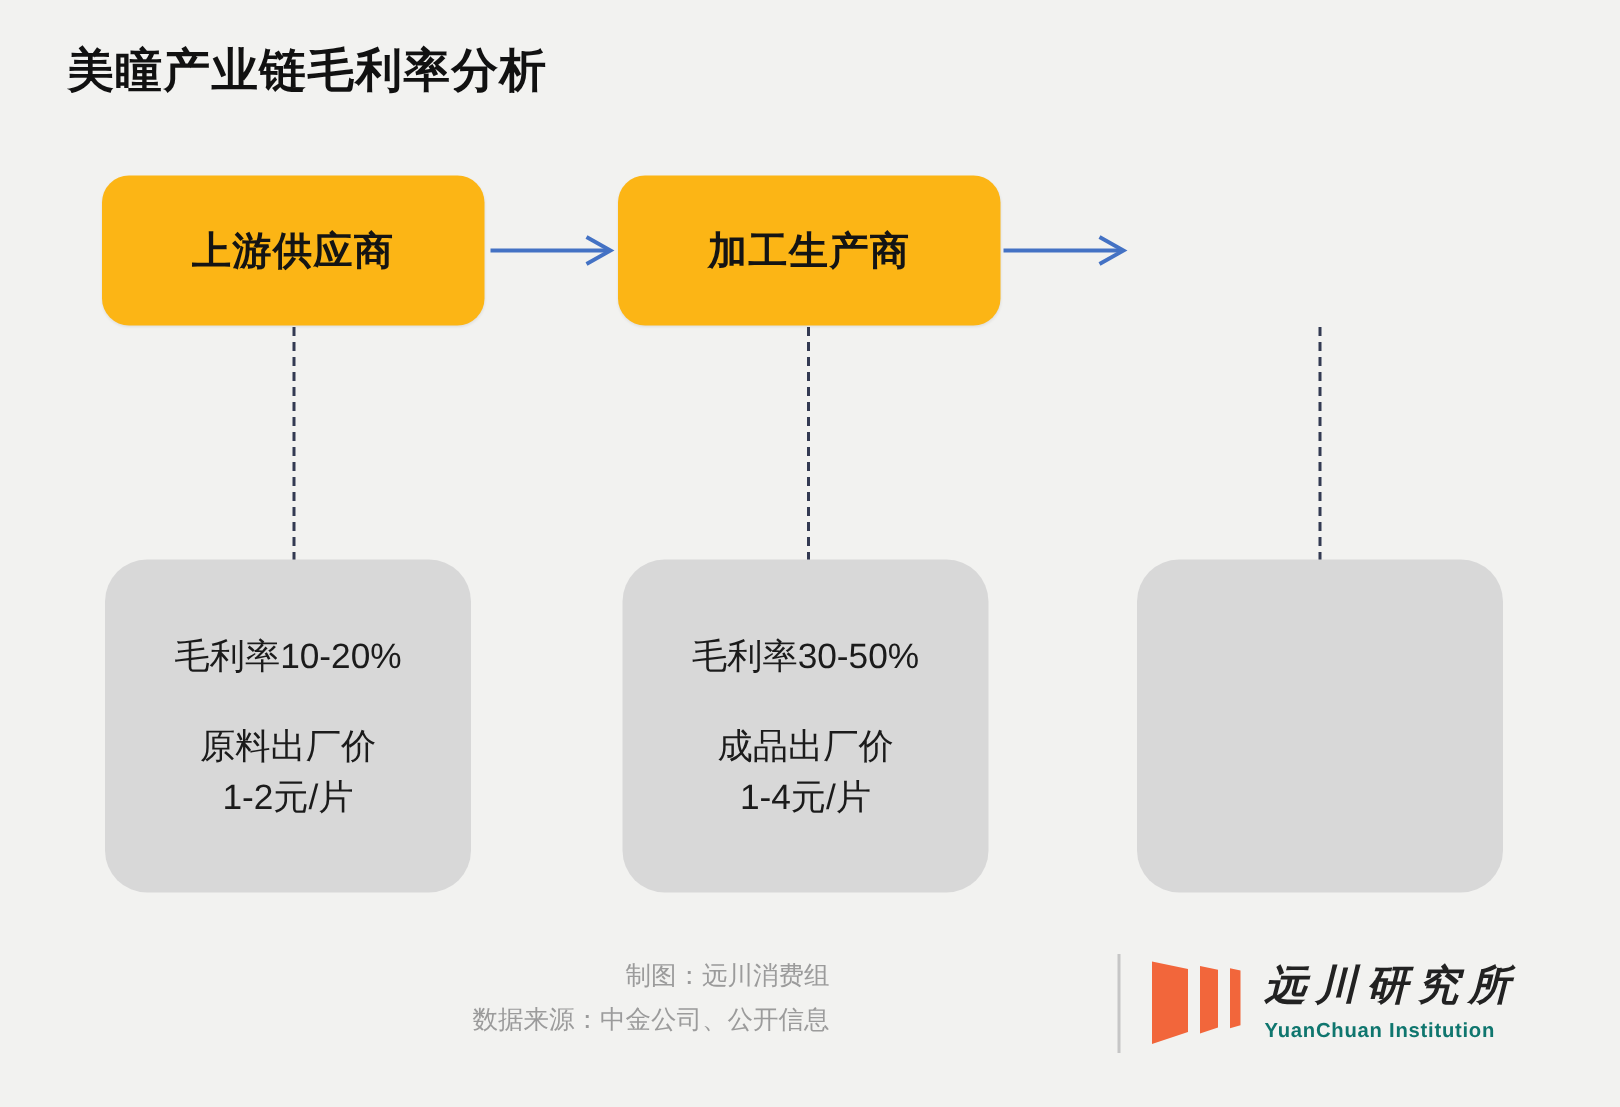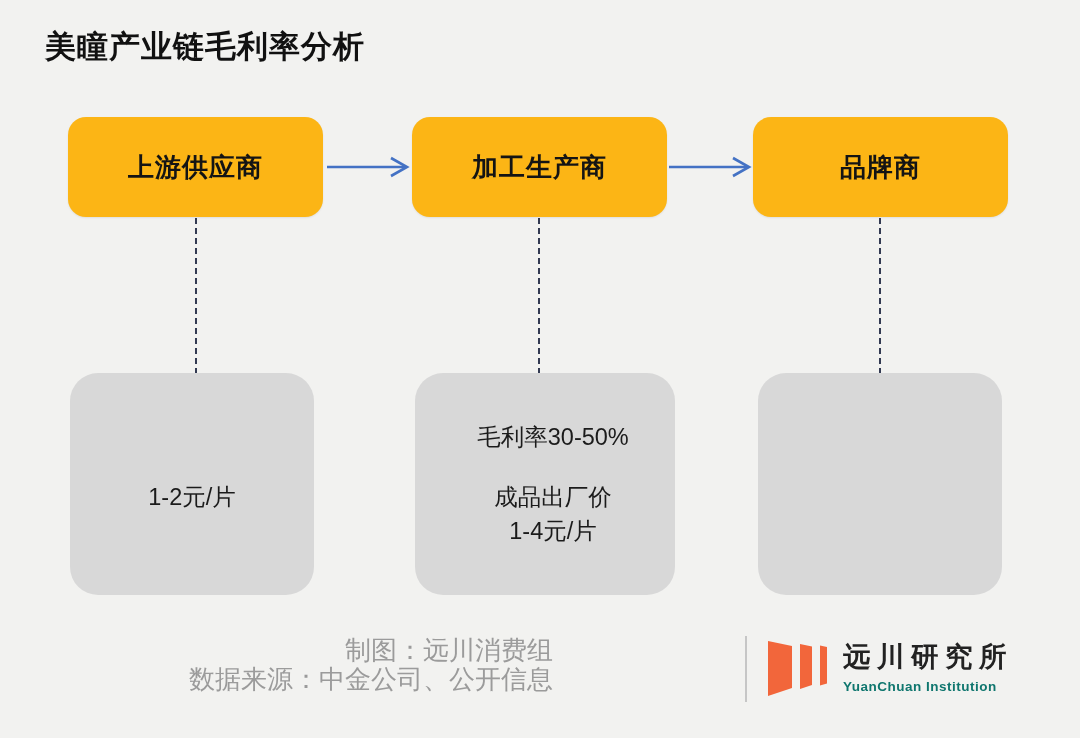--- a/index.html
+++ b/index.html
@@ -39,72 +39,74 @@
   .c0{left:195px;} .c1{left:538px;} .c2{left:879px;}
 
   
   .detail-box{
     position:absolute;top:373px;width:244px;height:222px;
     background:var(--detail-fill,#D8D8D8);
     border-radius:28px;
     display:flex;flex-direction:column;align-items:center;justify-content:center;
     text-align:center;
   }
-  .d0{left:70px;} .d1{left:415px;padding-left:16px;} .d2{left:758px;}
+  .d0{left:70px;} .d1{left:415px;} .d2{left:758px;}
   .detail-box .line{font-size:23.5px;line-height:34px;color:var(--text-dark,#1B1B1B);}
   .detail-box .group.g2{margin-top:26px;}
 
   
   .credits{
     position:absolute;top:636px;right:347px;
-    text-align:right;font-size:26px;line-height:29px;
+    text-align:right;font-size:17px;line-height:29px;
     color:var(--credit-gray,#9B9B9B);
   }
   .footer-divider{
     position:absolute;left:745px;top:636px;width:2px;height:66px;
     background:#C6C6C6;
   }
   .logo{position:absolute;left:766px;top:633px;display:flex;align-items:center;}
   .logo-mark{width:64px;height:66px;color:var(--logo-orange,#F2663B);}
   .logo-text{margin-left:13px;}
-  .logo-cn{font-size:27.5px;font-weight:700;letter-spacing:6.5px;color:#222;white-space:nowrap;}
+  .logo-cn{font-size:27.5px;font-weight:700;letter-spacing:6.5px;color:#222;white-space:nowrap;font-style:italic;}
   .logo-en{font-size:13.5px;font-weight:700;letter-spacing:0.5px;color:#0f766e;margin-top:4px;white-space:nowrap;}
 </style>
 </head>
 <body>
 
 <div class="canvas">
 
   <h1 class="page-title">美瞳产业链毛利率分析</h1>
 
   <div class="stage-box s1">
     <span class="stage-label">加工生产商</span>
   </div>
   <div class="stage-box s0">
     <span class="stage-label">上游供应商</span>
-  </div>
-  <div class="stage-box s2">
-    <span class="stage-label">品牌商</span>
   </div>
 
   <svg class="arrow a0" viewBox="0 0 88 26">
     <line x1="2" y1="13" x2="80" y2="13" stroke="currentColor" stroke-width="2.6"></line>
     <polyline points="66,4 82,13 66,22" fill="none" stroke="currentColor" stroke-width="2.6" stroke-linejoin="miter"></polyline>
   </svg>
   <svg class="arrow a1" viewBox="0 0 88 26">
     <line x1="2" y1="13" x2="80" y2="13" stroke="currentColor" stroke-width="2.6"></line>
     <polyline points="66,4 82,13 66,22" fill="none" stroke="currentColor" stroke-width="2.6" stroke-linejoin="miter"></polyline>
   </svg>
 
   <div class="connector c0"></div>
   <div class="connector c1"></div>
   <div class="connector c2"></div>
 
   <div class="detail-box d0">
+    <div class="group">
+      <div class="line">毛利率10-20%</div>
+      <div class="line"></div>
+    </div>
     <div class="group g2">
+      <div class="line">原料出厂价</div>
       <div class="line">1-2元/片</div>
     </div>
   </div>
 
   <div class="detail-box d1">
     <div class="group">
       <div class="line">毛利率30-50%</div>
       <div class="line"></div>
     </div>
     <div class="group g2">

